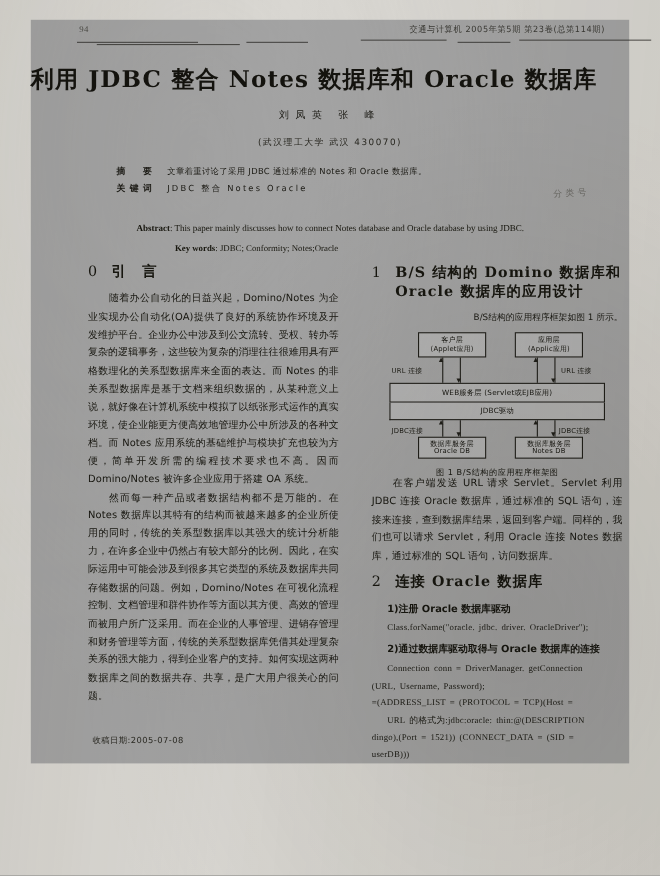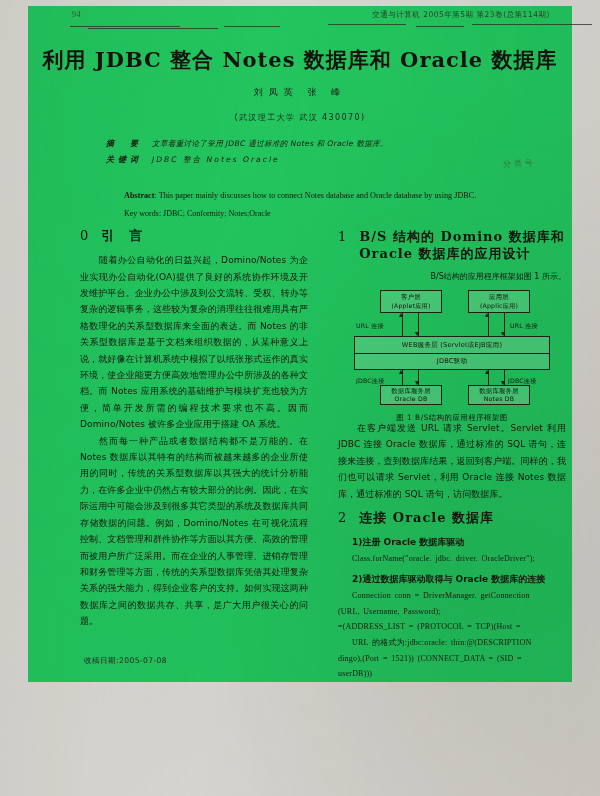--- a/index.html
+++ b/index.html
@@ -24,23 +24,23 @@
     pointer-events:none;
     background:
       radial-gradient(ellipse at 30% 18%, rgba(255,255,255,0.30), rgba(255,255,255,0) 55%),
       radial-gradient(ellipse at 78% 72%, rgba(120,116,105,0.16), rgba(0,0,0,0) 60%),
       linear-gradient(95deg, rgba(160,156,146,0.18), rgba(255,255,255,0.05) 40%, rgba(150,146,136,0.16));
     mix-blend-mode: multiply;
     opacity:.85;
   }
   .paper {
     position:absolute;
-    left: 28px; top: 6px;
+    left: 28px; top: 18px;
     width: 544px; height: 676px;
-    background: #22c55e;
+    background: #a3a3a3;
     box-shadow: 0 0 0 0 rgba(0,0,0,0);
   }
 
   
   .runhead {
     position:absolute; left:0; right:0; top:4px;
     height: 22px;
   }
   .runhead .pageno {
     position:absolute; left: 44px; top: 0px;
@@ -61,21 +61,20 @@
   .rs1 { left:42px;  top:16px; width:110px; }
   .rs2 { left:60px;  top:18px; width:130px; }
   .rs3 { left:196px; top:16px; width:56px; }
   .rs4 { left:300px; top:14px; width:78px; }
   .rs5 { left:388px; top:16px; width:48px; }
   .rs6 { left:444px; top:14px; width:120px; }
 
   
   .title {
     position:absolute; left:0; right:0; top:40px;
-    text-align:center;
     font-size: 21px;
     font-weight: 700;
     letter-spacing: 1px;
     color:#14130e;
     font-family:"DejaVu Serif", serif;
   }
   .authors {
     position:absolute; left:0; right:0; top:80px;
     text-align:center;
     font-size: 9px;
@@ -92,21 +91,21 @@
     font-family:"DejaVu Sans", sans-serif;
   }
 
   
   .absblock {
     position:absolute; left: 78px; width: 452px; top: 130px;
     font-size: 7.6px;
     line-height: 15.5px;
     color:#1b1a14;
   }
-  .absrow { display:flex; align-items:flex-end;font-style:italic; }
+  .absrow { display:flex; align-items:flex-end; }
   .absrow .lab {
     font-weight:700;
     font-family:"DejaVu Sans", sans-serif;
     letter-spacing: 4px;
     white-space:nowrap;
     width: 46px;
     flex: 0 0 46px;
     font-size: 8px;
   }
   .absrow .val {
@@ -124,21 +123,21 @@
     color:#18170f;
   }
   .eng b { font-weight:700; }
   .engkw {
     margin-top: 3px;
     margin-left: 18px;
     font-family:"Liberation Serif", serif;
     font-size: 8px;
     color:#18170f;
   }
-  .engkw b{font-weight:400;}
+  .engkw b{font-weight:700;margin-left:35px;}
   .smudge {
     position:absolute;
     right: 36px; top: 152px;
     font-size: 8px; color:#3d3b33;
     letter-spacing: 3px;
     opacity:.55;
     transform: rotate(-3deg);
     font-family:"DejaVu Sans", sans-serif;
   }
 

